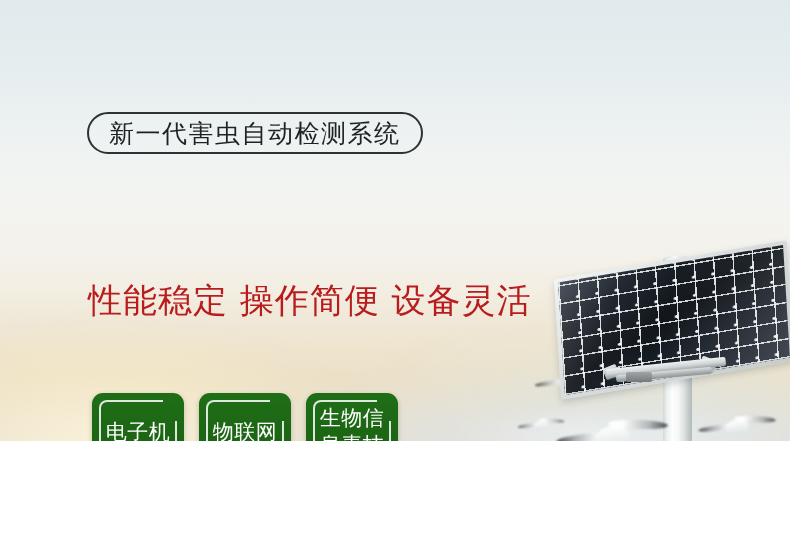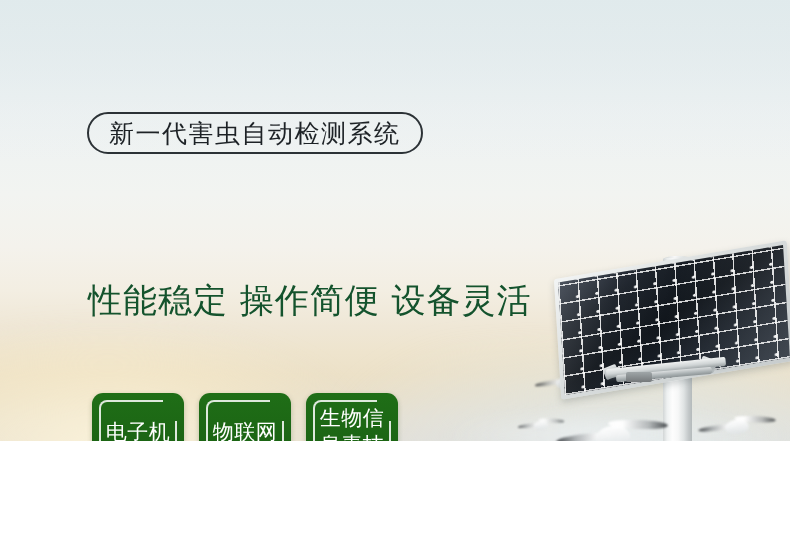--- a/index.html
+++ b/index.html
@@ -261,21 +261,21 @@
     color: #1f6b13;
     letter-spacing: 3px;
     line-height: 1;
     white-space: nowrap;
     text-shadow: 0 1px 0 rgba(255,255,255,.35);
   }
 
   .subtitle {
     position:absolute; left:88px; top:283px;
     font-size: 34px;
-    color: #14532d;
+    color: #b91c1c;
     letter-spacing: 1px;
     line-height: 1;
     white-space: nowrap;
     font-weight: 400;
   }
 
   
   .tags {
     position:absolute; left:92px; top:393px;
     display:flex; gap:15px;

